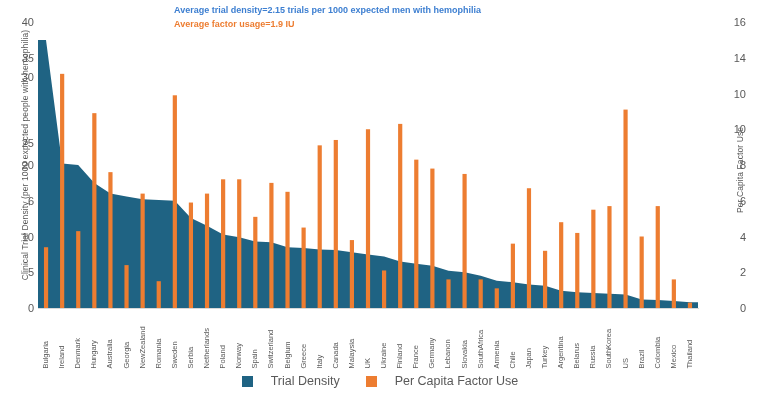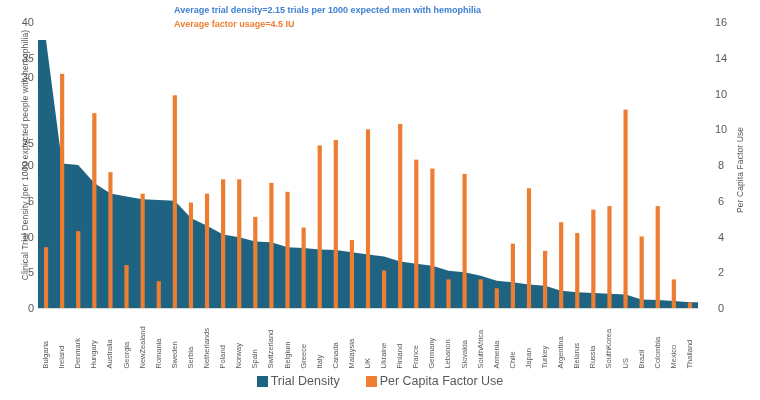--- a/index.html
+++ b/index.html
@@ -53,21 +53,21 @@
   }
   #plot svg { display: block; width: 660px; height: 286px; }
   
   .tick {
     position: absolute;
     font-size: 11px;
     color: #595959;
     line-height: 1;
   }
   .tick-left  { right: 0; text-align: right; width: 26px; }
-  .tick-right { left: 4px; text-align: center;  width: 26px; }
+  .tick-right { left: 16px; text-align: right;  width: 26px; }
   #y-left-ticks  { position: absolute; left: 4px;  top: 0; width: 30px; height: 400px; }
   #y-right-ticks { position: absolute; left: 704px; top: 0; width: 30px; height: 400px; }
   
   #x-labels {
     position: absolute;
     left: 38px; top: 310px;
     width: 660px; height: 58px;
   }
   .xlab {
     position: absolute;
@@ -82,41 +82,41 @@
   
   #legend {
     position: absolute;
     left: 0; top: 374px;
     width: 760px;
     display: flex;
     justify-content: center;
     align-items: center;
     gap: 26px;
   }
-  .legend-item { display: flex; align-items: center; gap: 3px; }
+  .legend-item { display: flex; align-items: center; gap: 18px; }
   .legend-swatch { width: 11px; height: 11px; display: block; }
   .legend-label { font-size: 12.5px; color: #595959; }
   .baseline {
     position: absolute;
     left: 38px; top: 308px;
     width: 661px; height: 1px;
     background: #d9d9d9;
   }
 </style>
 </head>
 <body>
 
 <div id="chart-root">
 
   <div class="axis-title" id="y-left-title">Clinical Trial Density (per 1000 expected people with hemophilia)</div>
 
   <div class="axis-title" id="y-right-title">Per Capita Factor Use</div>
 
   <div class="annotation" id="ann-density">Average trial density=2.15 trials per 1000 expected men with hemophilia</div>
-  <div class="annotation" id="ann-factor">Average factor usage=4.5 IU</div>
+  <div class="annotation" id="ann-factor">Average factor usage=1.9 IU</div>
 
   <div id="y-left-ticks">
       <div class="tick tick-left" style="top: 17px;">40</div>
       <div class="tick tick-left" style="top: 52.75px; font-style: italic;">35</div>
       <div class="tick tick-left" style="top: 72px;">30</div>
       <div class="tick tick-left" style="top: 138px;">25</div>
       <div class="tick tick-left" style="top: 160px;">20</div>
       <div class="tick tick-left" style="top: 195.75px;">6</div>
       <div class="tick tick-left" style="top: 231.5px;">10</div>
       <div class="tick tick-left" style="top: 267.25px;">5</div>

